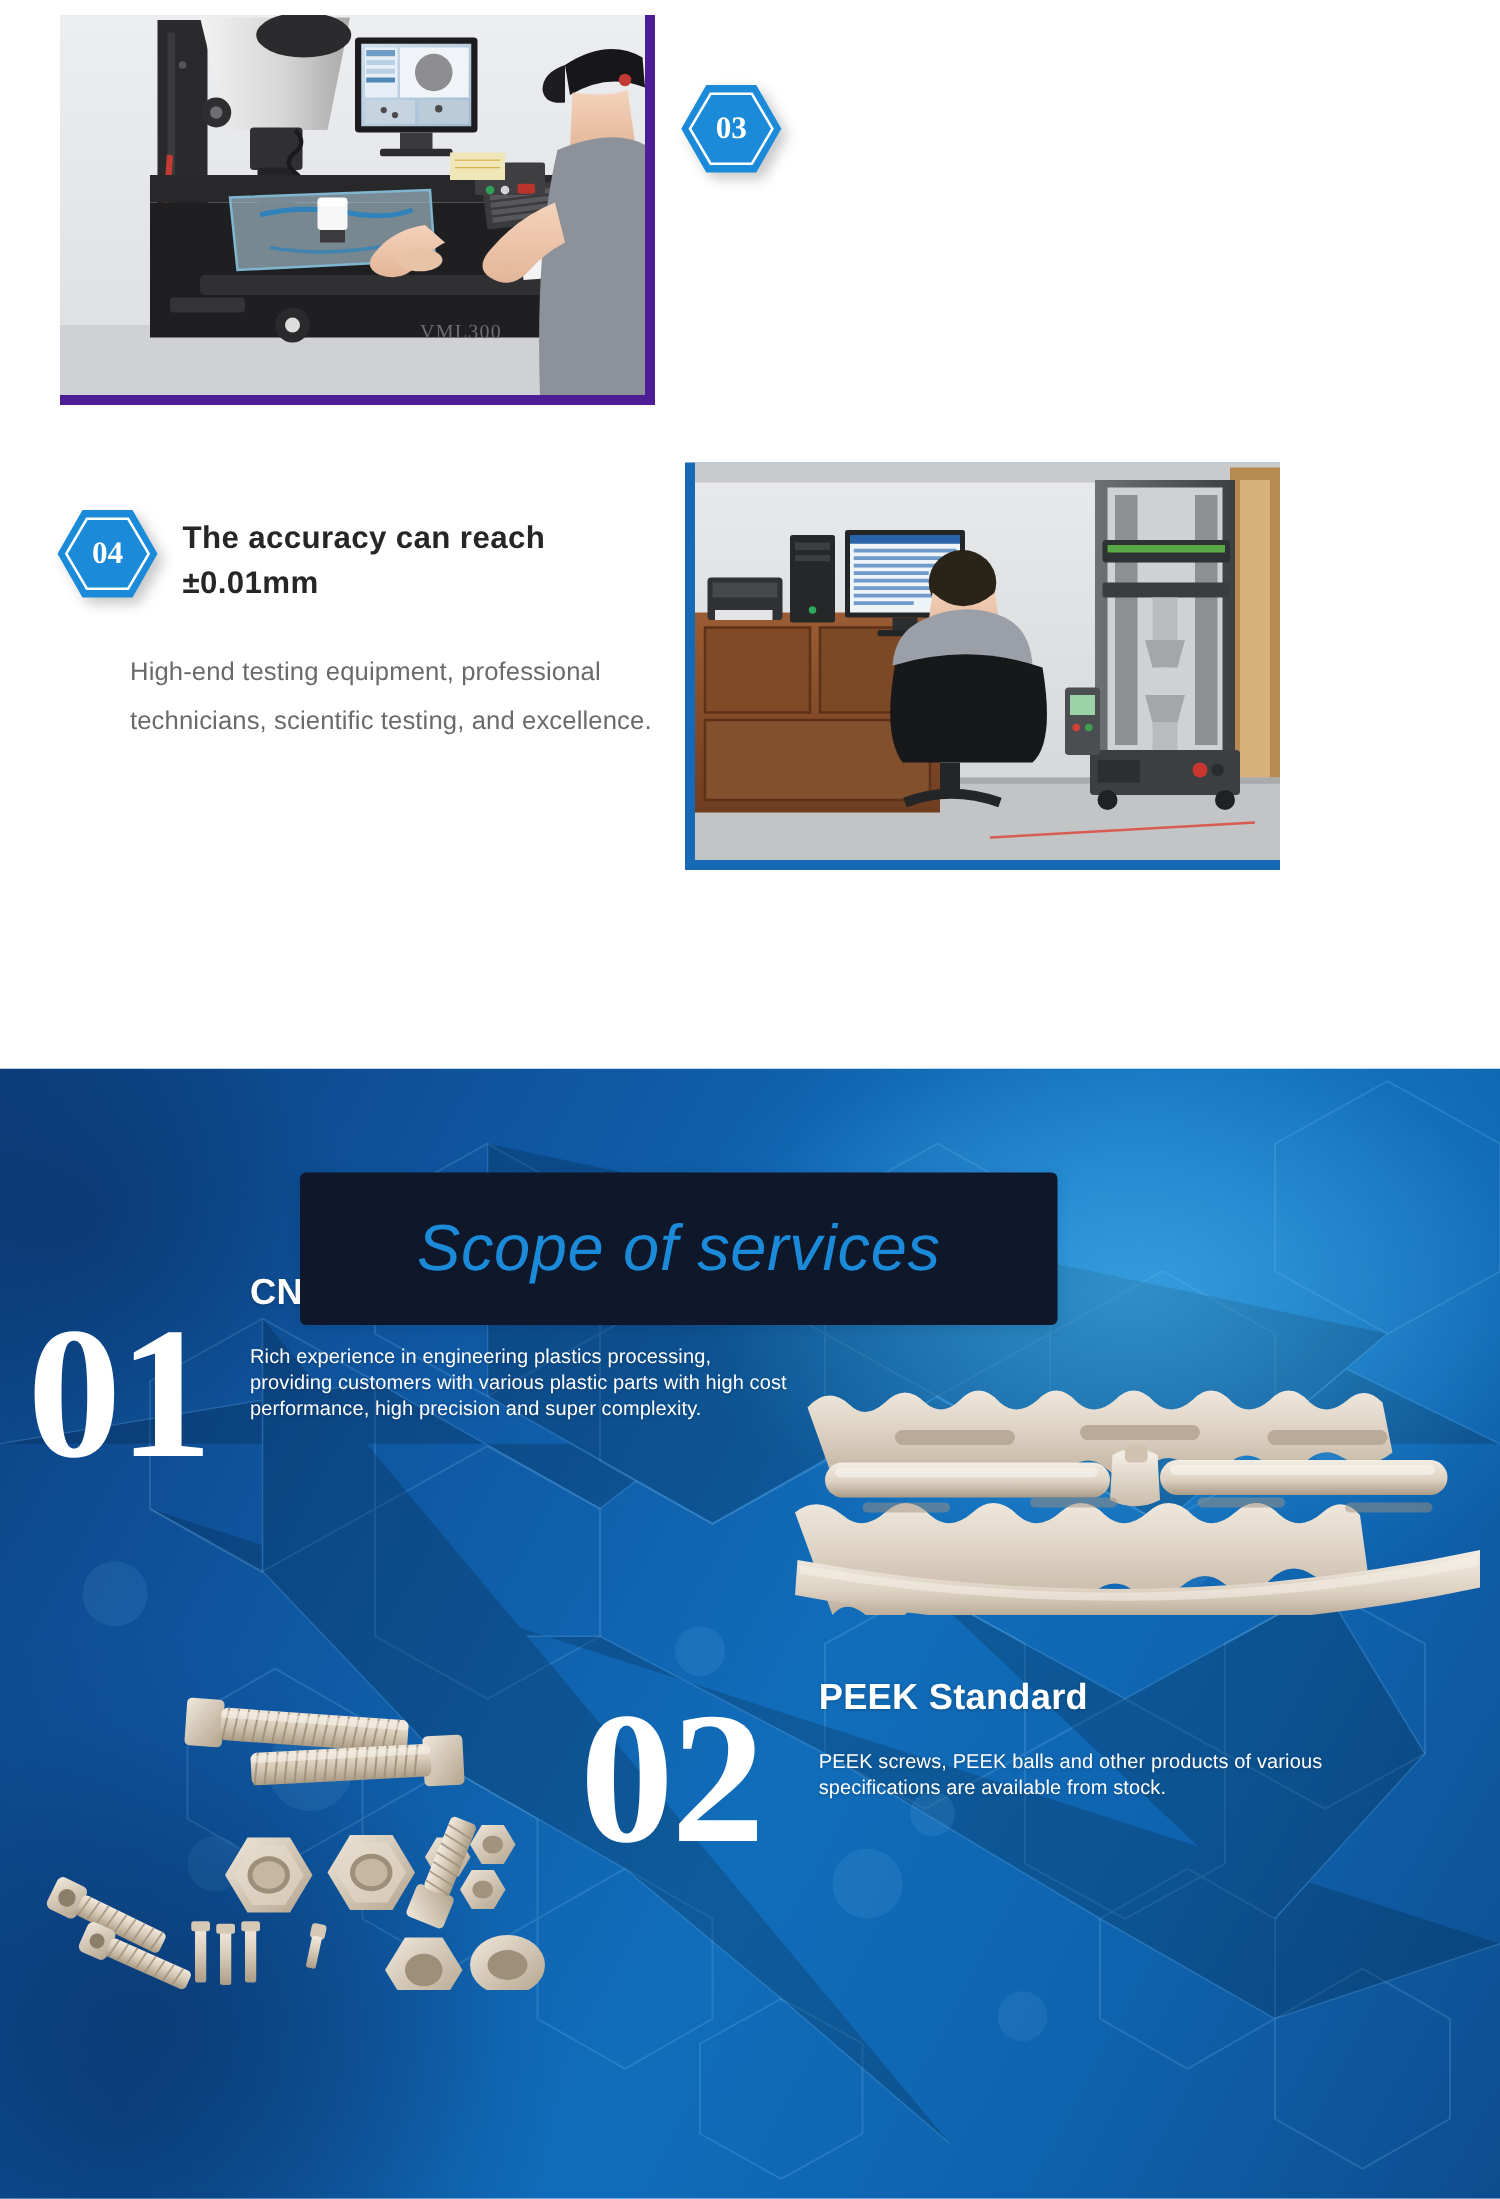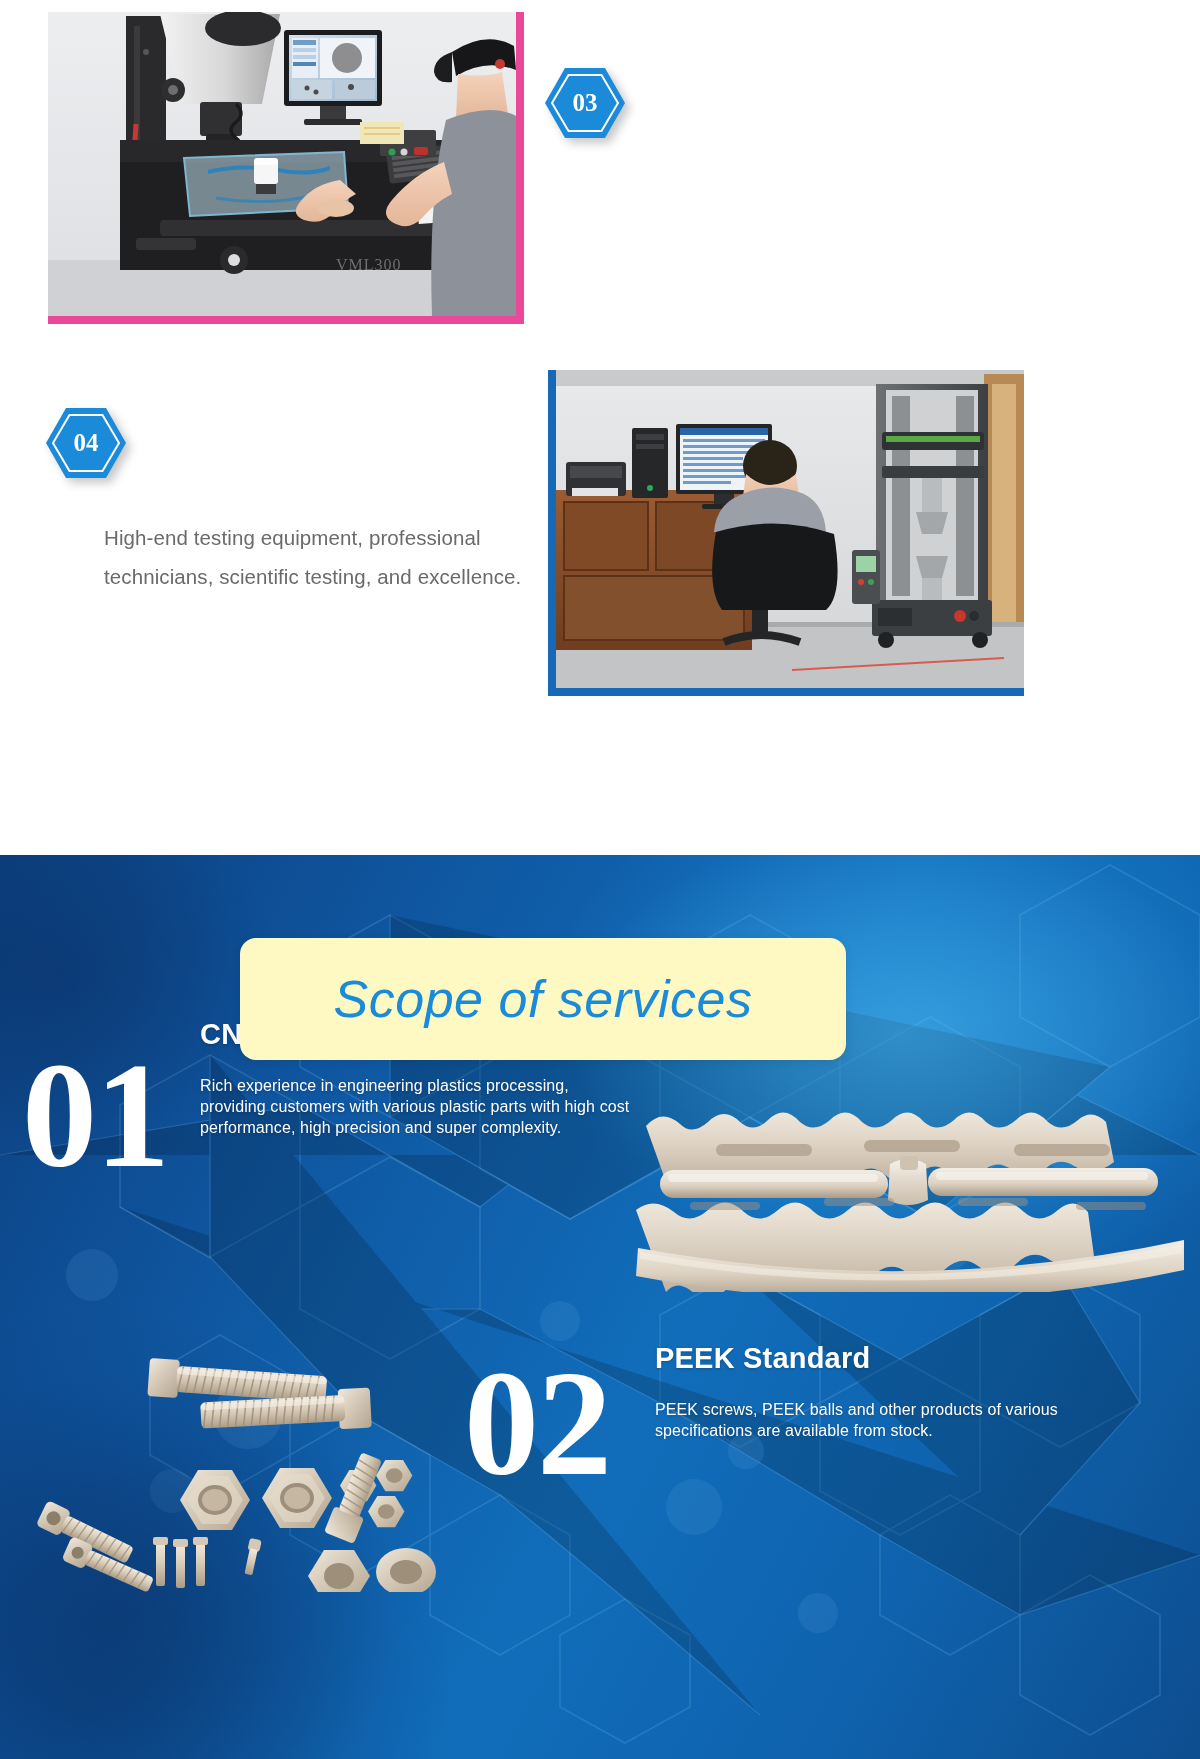--- a/index.html
+++ b/index.html
@@ -30,21 +30,21 @@
   }
   .photo-frame .inner {
     position: absolute;
     overflow: hidden;
   }
 
   
   #photo-detection {
     left: 48px; top: 12px;
     width: 476px; height: 312px;
-    background: #ec4899;
+    background: #4c1d95;
   }
   #photo-detection .inner {
     left: 0px; top: 0px;
     width: 468px; height: 304px;
     background: #e7e8ea;
   }
 
   
   #photo-accuracy {
     left: 548px; top: 370px;
@@ -110,22 +110,22 @@
     opacity: 0.5;
     pointer-events: none;
   }
   .soft-dots { position: absolute; inset: 0; pointer-events: none; }
 
   
   .title-card {
     position: absolute;
     left: 240px; top: 938px;
     width: 606px; height: 122px;
-    background: #fef9c3;
-    border-radius: 16px;
+    background: #0f172a;
+    border-radius: 5px;
     display: flex;
     align-items: center;
     justify-content: center;
     box-shadow: 0 2px 10px rgba(0,0,0,0.10);
     z-index: 5;
   }
   .title-card span {
     font-size: 52px;
     font-style: italic;
     color: #1b8ad8;
@@ -399,20 +399,21 @@
   </div>
 
   <div class="hex-badge" style="left:44px; top:406px;">
     <svg viewBox="0 0 84 74">
       <polygon points="22,2 62,2 82,37 62,72 22,72 2,37" fill="#1b8ad8"></polygon>
       <polygon points="25.5,9 58.5,9 75,37 58.5,65 25.5,65 9,37" fill="none" stroke="#ffffff" stroke-width="2"></polygon>
     </svg>
     <div class="hex-num">04</div>
   </div>
 
+  <h3 class="feat-title" style="left:146px; top:412px; width:360px;">The accuracy can reach ±0.01mm</h3>
 
   <p class="feat-body" style="left:104px; top:518px; width:430px;">High-end testing equipment, professional technicians, scientific testing, and excellence.</p>
 </div>
 
 <div class="blue-section">
 
   <svg class="hex-pattern" viewBox="0 0 1200 904" preserveAspectRatio="none">
     <g fill="none" stroke="#7fc4f2" stroke-width="1.6" opacity="0.40">
       <polygon points="300,110 390,60 480,110 480,212 390,262 300,212"></polygon>
       <polygon points="480,212 570,162 660,212 660,314 570,364 480,314"></polygon>

